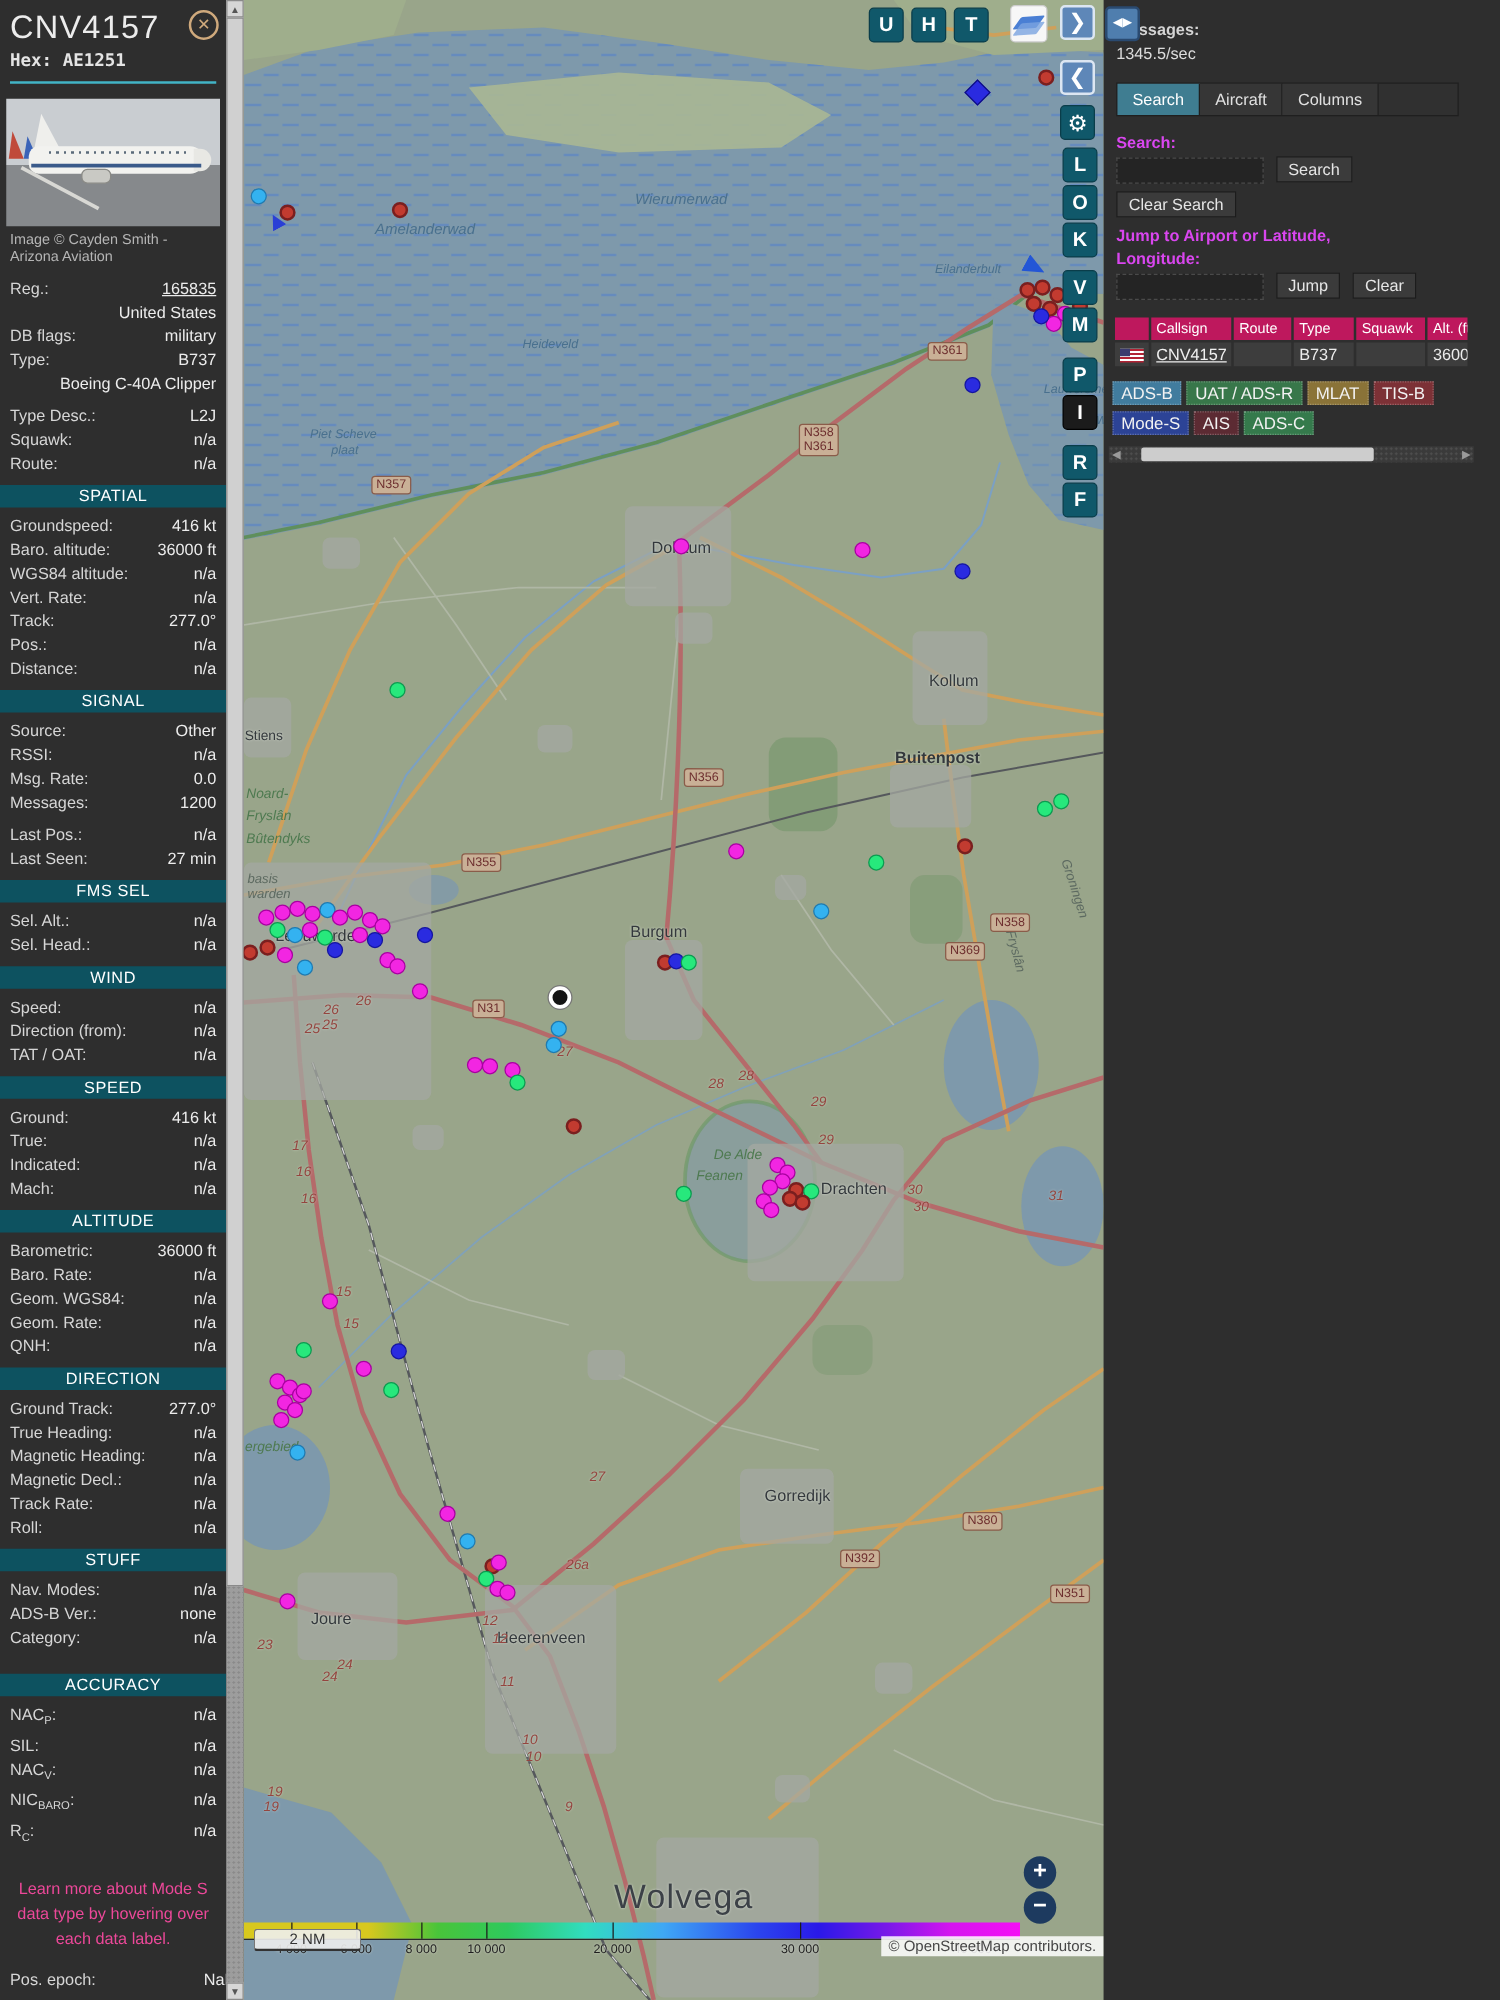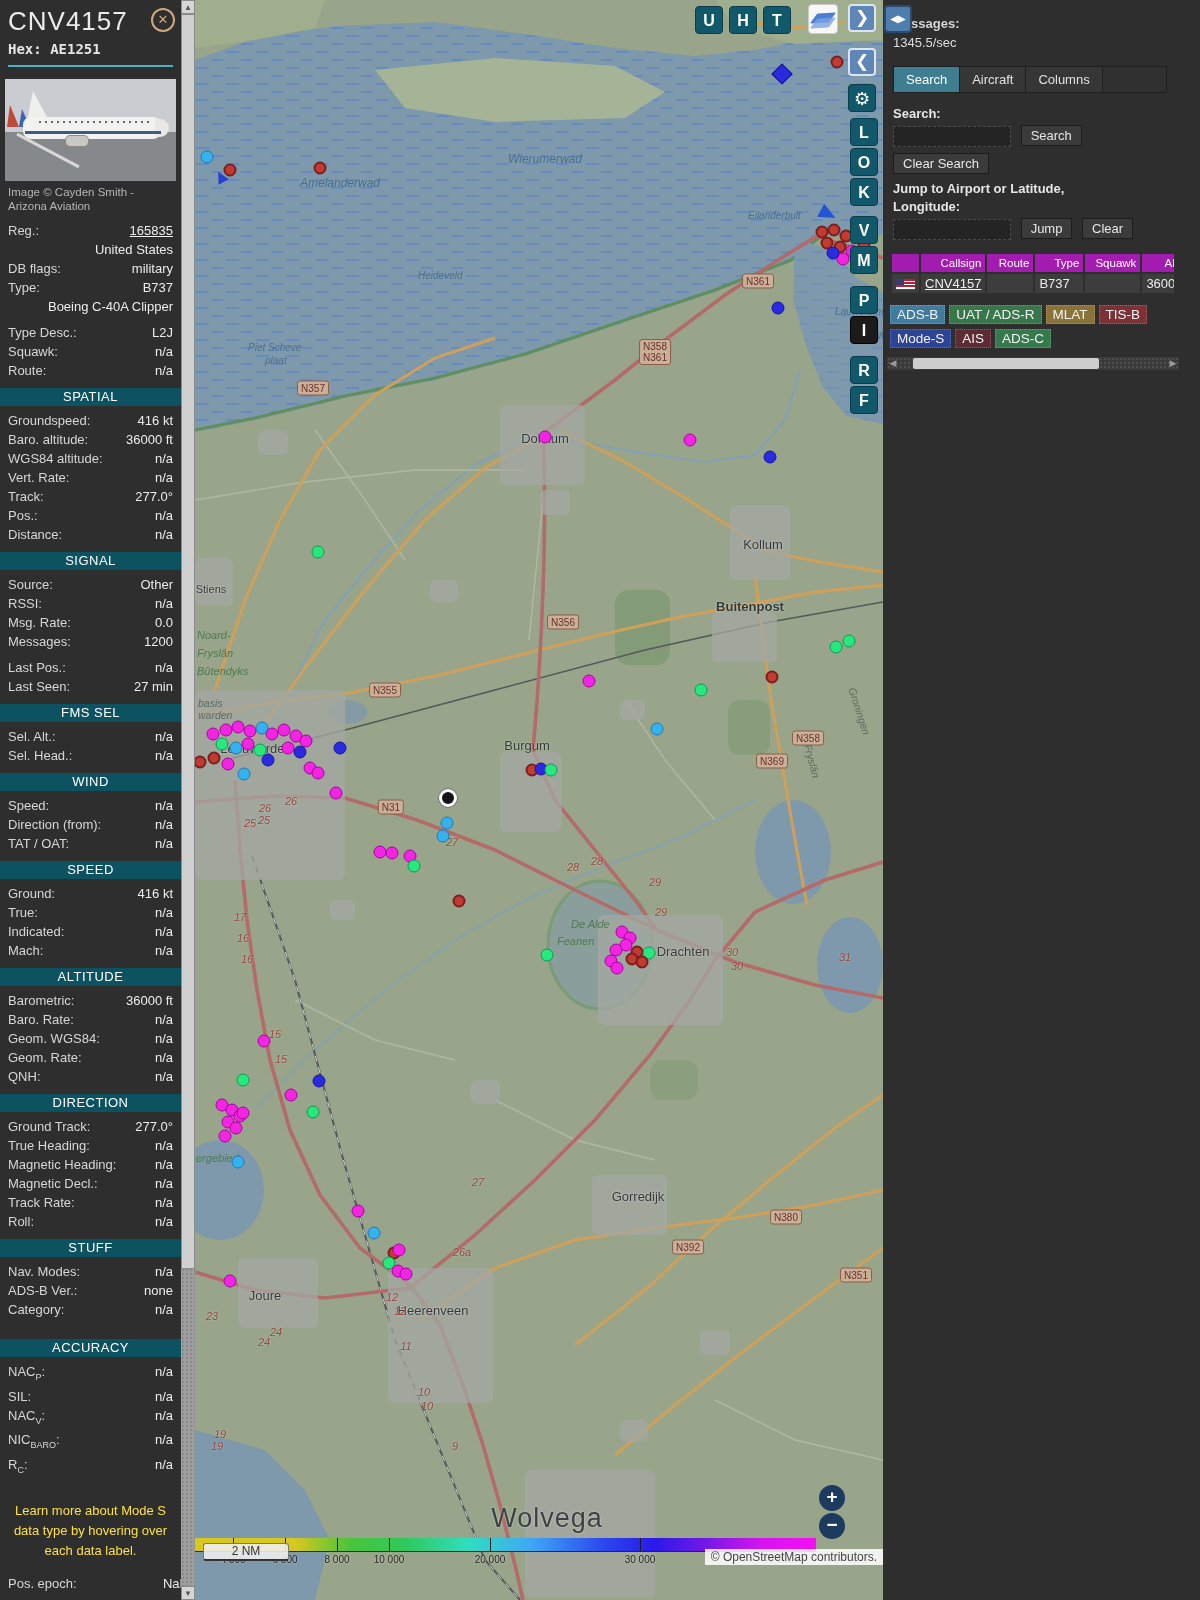--- a/index.html
+++ b/index.html
@@ -26,21 +26,21 @@
   #lp-credit{padding:4px 8px 0 8px;color:#b5b5b5;font-size:11.5px;line-height:14px;}
   
   .lp-row{display:flex;justify-content:space-between;padding:0 8px;line-height:19px;}
   .lp-row .lbl{color:#d6d6d6;}
   .lp-row .val{color:#ececec;text-align:right;}
   .lp-row .val.link{text-decoration:underline;cursor:pointer;}
   .lp-row.mt6{margin-top:7px;}
   .sec-h{background:#0d5260;color:#fff;text-align:center;font-size:13px;line-height:18px;margin:8px 0 5px 0;letter-spacing:.5px;}
   .sec-h.mt-extra{margin-top:20px;}
   sub.acc{font-size:9px;}
-  #lp-note{margin-top:22px;padding:0 6px;text-align:center;color:#fde047;line-height:20px;}
+  #lp-note{margin-top:22px;padding:0 6px;text-align:center;color:#ec4899;line-height:20px;}
   #lp-epoch{position:absolute;left:0;bottom:7px;width:181px;}
   
   #lp-scroll{position:absolute;left:181px;top:0;width:14px;height:1600px;background:#9d9d9d;background-image:radial-gradient(#8a8a8a 1px,transparent 1px);background-size:4px 4px;}
   .sb-btn{position:absolute;left:0;width:14px;height:14px;background:#d6d6d6;color:#555;font-size:8px;text-align:center;line-height:14px;border:1px solid #8a8a8a;box-sizing:border-box;}
   #lp-thumb{position:absolute;left:0;top:14px;width:14px;height:1255px;background:#d0d0d0;border:1px solid #8a8a8a;box-sizing:border-box;}
 
   
   #map{position:absolute;left:195px;top:0;width:688px;height:1600px;background:#99a58a;overflow:hidden;}
   #map svg{position:absolute;left:0;top:0;}
   .blob{position:absolute;background:#a4a8a2;opacity:.75;border-radius:6px;}
@@ -86,27 +86,27 @@
   #rp-title .lnk{text-decoration:underline;cursor:pointer;}
   #rp-stats{display:flex;padding:14px 10px 0 10px;}
   #rp-stats .col1{width:145px;}
   #rp-stats b{color:#d4d4d4;}
   #rp-stats .line{line-height:19px;}
   a.here{color:#4646ff;font-weight:bold;text-decoration:underline;cursor:pointer;}
   #rp-tabs{margin:14px 10px 0 10px;background:#303030;border:1px solid #1f1f1f;display:flex;width:272px;}
   .tab{padding:5px 12px;background:#363636;border-right:1px solid #1f1f1f;color:#e0e0e0;cursor:pointer;}
   .tab.active{background:#3f7d91;color:#fff;}
   #rp-search{padding:12px 10px 0 10px;}
-  .rp-lbl{font-weight:bold;color:#e5e5e5;line-height:18px;}
+  .rp-lbl{font-weight:bold;color:#d946ef;line-height:18px;}
   .rp-input{background:#242424;border:1px dashed #4a4a4a;height:17px;width:112px;color:#eee;font-size:12px;vertical-align:middle;}
   .rp-btn{background:#3b3b3b;border:1px solid #1c1c1c;color:#e6e6e6;font-size:13px;padding:2px 9px;margin-left:6px;cursor:pointer;}
   .rp-btn.noml{margin-left:0;}
   #rp-table{margin:12px 0 0 7px;width:284px;overflow:hidden;}
   table.ac{border-collapse:separate;border-spacing:2px 2px;}
-  table.ac th{background:#a21caf;color:#fff;font-weight:normal;font-size:11.5px;padding:3px 4px;white-space:nowrap;text-align:right;margin-top:12px;}
+  table.ac th{background:#be185d;color:#fff;font-weight:normal;font-size:11.5px;padding:3px 4px;white-space:nowrap;text-align:left;margin-top:12px;}
   table.ac td{background:#3d3d3d;color:#ececec;font-size:13px;padding:2px 4px;white-space:nowrap;}
   td .cs{color:#f0f0f0;text-decoration:underline;cursor:pointer;}
   .flag{display:inline-block;width:19px;height:11px;position:relative;background:repeating-linear-gradient(180deg,#b22234 0 1.6px,#fff 1.6px 3.2px);vertical-align:middle;}
   .flag::before{content:"";position:absolute;left:0;top:0;width:8px;height:6px;background:#3c3b6e;}
   #rp-chips{padding:10px 0 0 7px;width:300px;}
   .chip{display:inline-block;color:#f2f2f2;font-size:13.5px;padding:1px 6px;margin:0 4px 5px 0;border:1px dotted rgba(255,255,255,.25);cursor:pointer;}
   #rp-hscroll{position:relative;margin:4px 0 0 4px;width:292px;height:13px;background:#3a3a3a;background-image:radial-gradient(#4e4e4e 1px,transparent 1px);background-size:4px 4px;}
   #rp-hthumb{position:absolute;left:26px;top:1px;height:11px;width:186px;background:#cdcdcd;border-radius:2px;cursor:pointer;}
   .hs-arrow{position:absolute;top:0;width:12px;height:13px;color:#9a9a9a;font-size:9px;line-height:13px;text-align:center;cursor:pointer;}
 </style>

